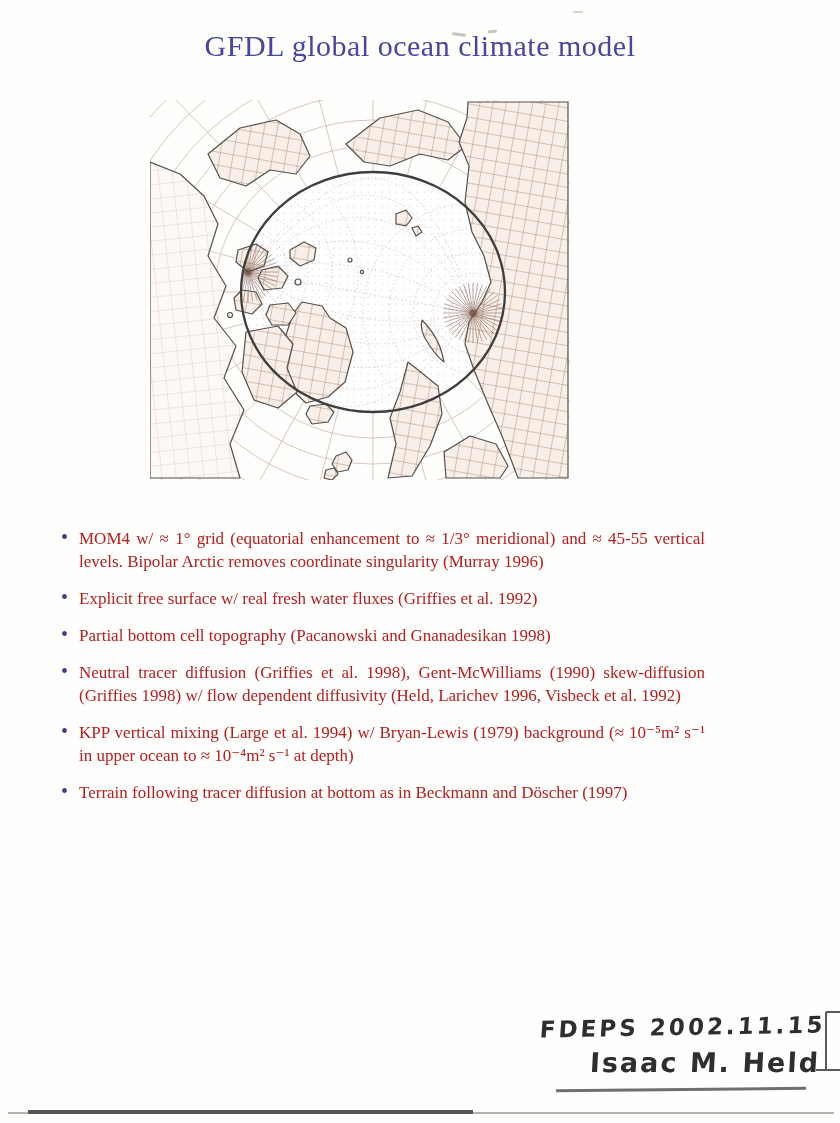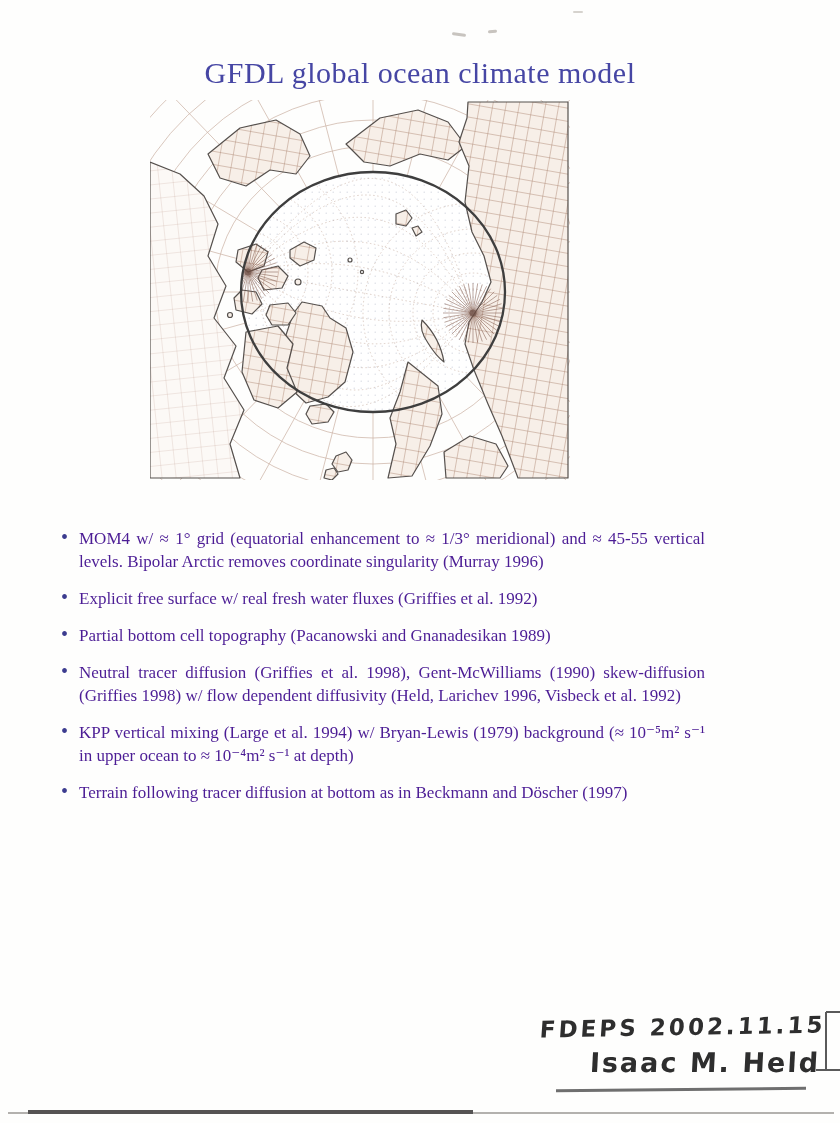--- a/index.html
+++ b/index.html
@@ -2,29 +2,29 @@
 <html><head>
 <meta charset="utf-8">
 <style>
   html,body{margin:0;padding:0;}
   body{
     width:840px;height:1123px;position:relative;overflow:hidden;
     background:#fefefd;
     font-family:"Liberation Serif","DejaVu Serif",serif;
   }
   .page-title{
-    position:absolute;top:56px;left:0;width:840px;margin:0;
+    position:absolute;top:29px;left:0;width:840px;margin:0;
     text-align:center;font-size:30px;font-weight:500;letter-spacing:.5px;
     color:#4646a4;
   }
   .map-wrap{position:absolute;left:150px;top:100px;width:420px;height:380px;}
   .bullets{
     position:absolute;left:60px;top:527px;width:645px;
     list-style:none;margin:0;padding:0;
-    color:#4c1d95;font-size:17px;line-height:23px;text-align:justify;
+    color:#b91c1c;font-size:17px;line-height:23px;text-align:justify;
   }
   .bullets li{position:relative;padding-left:19px;margin-bottom:14px;}
   .bullets li::before{
     content:"\2022";position:absolute;left:1px;top:-1px;
     color:#3c3c8f;font-size:20px;
   }
   .hand{
     position:absolute;color:#2e2e2e;font-family:"DejaVu Sans",sans-serif;
     font-weight:bold;white-space:nowrap;
   }
@@ -244,21 +244,21 @@
         <circle cx="323" cy="213" r="3.5" fill="#6b4a40" stroke="none"></circle>
       </g>
 
     <ellipse cx="223" cy="192" rx="132" ry="120" fill="none" stroke="#3e3e3e" stroke-width="2.3"></ellipse>
   </svg>
 </div>
 
 <ul class="bullets">
   <li>MOM4 w/ ≈ 1° grid (equatorial enhancement to ≈ 1/3° meridional) and ≈ 45-55 vertical levels.  Bipolar Arctic removes coordinate singularity (Murray 1996)</li>
   <li>Explicit free surface w/ real fresh water fluxes (Griffies et al. 1992)</li>
-  <li>Partial bottom cell topography (Pacanowski and Gnanadesikan 1989)</li>
+  <li>Partial bottom cell topography (Pacanowski and Gnanadesikan 1998)</li>
   <li>Neutral tracer diffusion (Griffies et al. 1998), Gent-McWilliams (1990) skew-diffusion (Griffies 1998) w/ flow dependent diffusivity (Held, Larichev 1996, Visbeck et al. 1992)</li>
   <li>KPP vertical mixing (Large et al. 1994) w/ Bryan-Lewis (1979) background (≈ 10⁻⁵m² s⁻¹ in upper ocean to ≈ 10⁻⁴m² s⁻¹ at depth)</li>
   <li>Terrain following tracer diffusion at bottom as in Beckmann and Döscher (1997)</li>
 </ul>
 
 <div class="hand hand-date">FDEPS 2002.11.15</div>
 <div class="hand hand-name">Isaac M. Held</div>
 <div class="hand-underline"></div>
 
 <svg class="scan-bracket" width="26" height="70">

